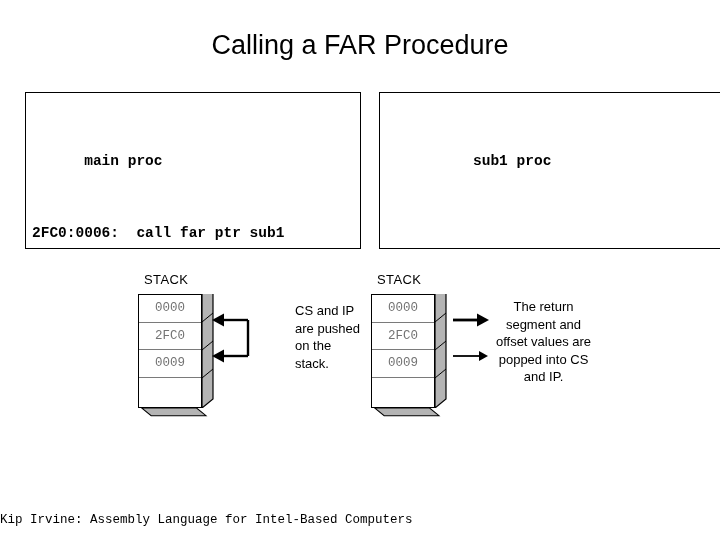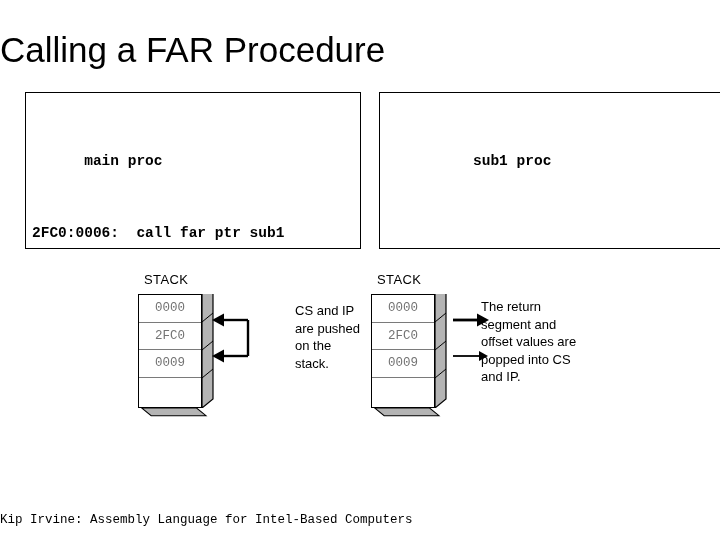--- a/index.html
+++ b/index.html
@@ -15,21 +15,22 @@
     overflow: hidden;
     position: relative;
   }
 
   
   .slide-title {
     position: absolute;
     left: 0;
     top: 30px;
     width: 720px;
-    font-size: 35px;
+    text-align: center;
+    font-size: 27px;
     font-weight: normal;
     letter-spacing: 0px;
     color: #000000;
     font-family: "Liberation Sans", sans-serif;
   }
 
   
   .code-box {
     position: absolute;
     border: 1px solid #000000;
@@ -121,21 +122,21 @@
   
   .callout {
     position: absolute;
     font-size: 13px;
     line-height: 17.5px;
     color: #000000;
     font-family: "Liberation Sans", sans-serif;
     white-space: pre-line;
   }
   #callout-left  { left: 117px; top: 30px; width: 110px; margin-left: 40px; }
-  #callout-right { left: 110px; top: 26px; width: 125px; }
+  #callout-right { left: 110px; top: 26px; width: 125px; text-align: center; }
 
   
   .footer {
     position: absolute;
     left: 0;
     top: 513px;
     width: 596px;
     text-align: left;
     font-size: 12.5px;
     color: #000000;

